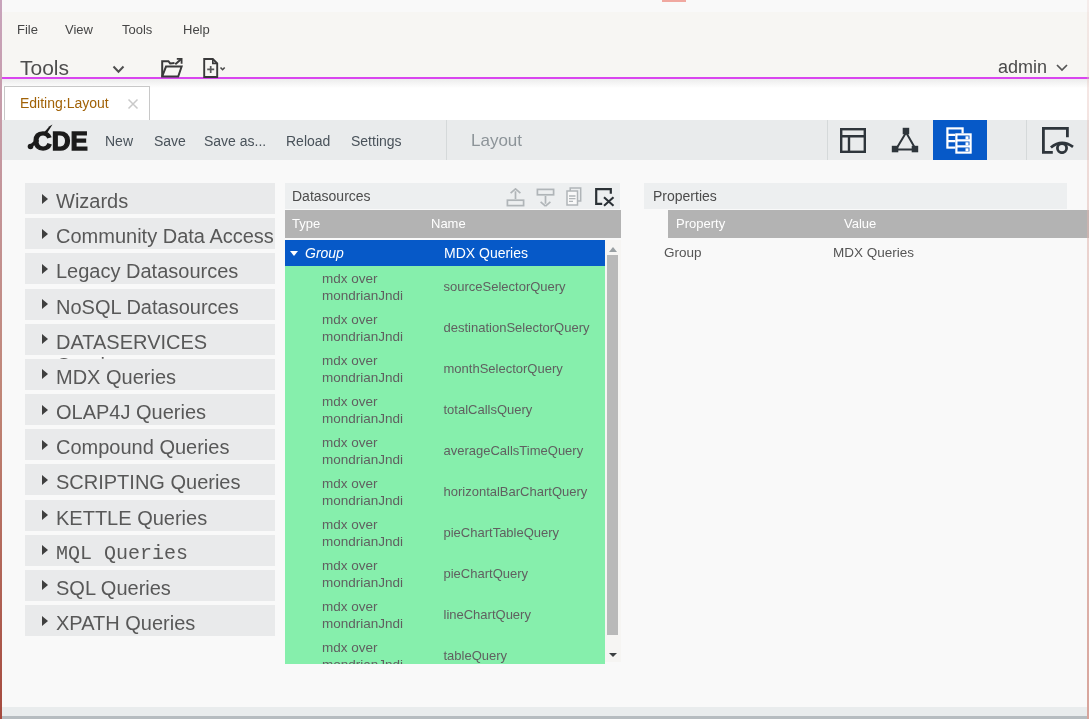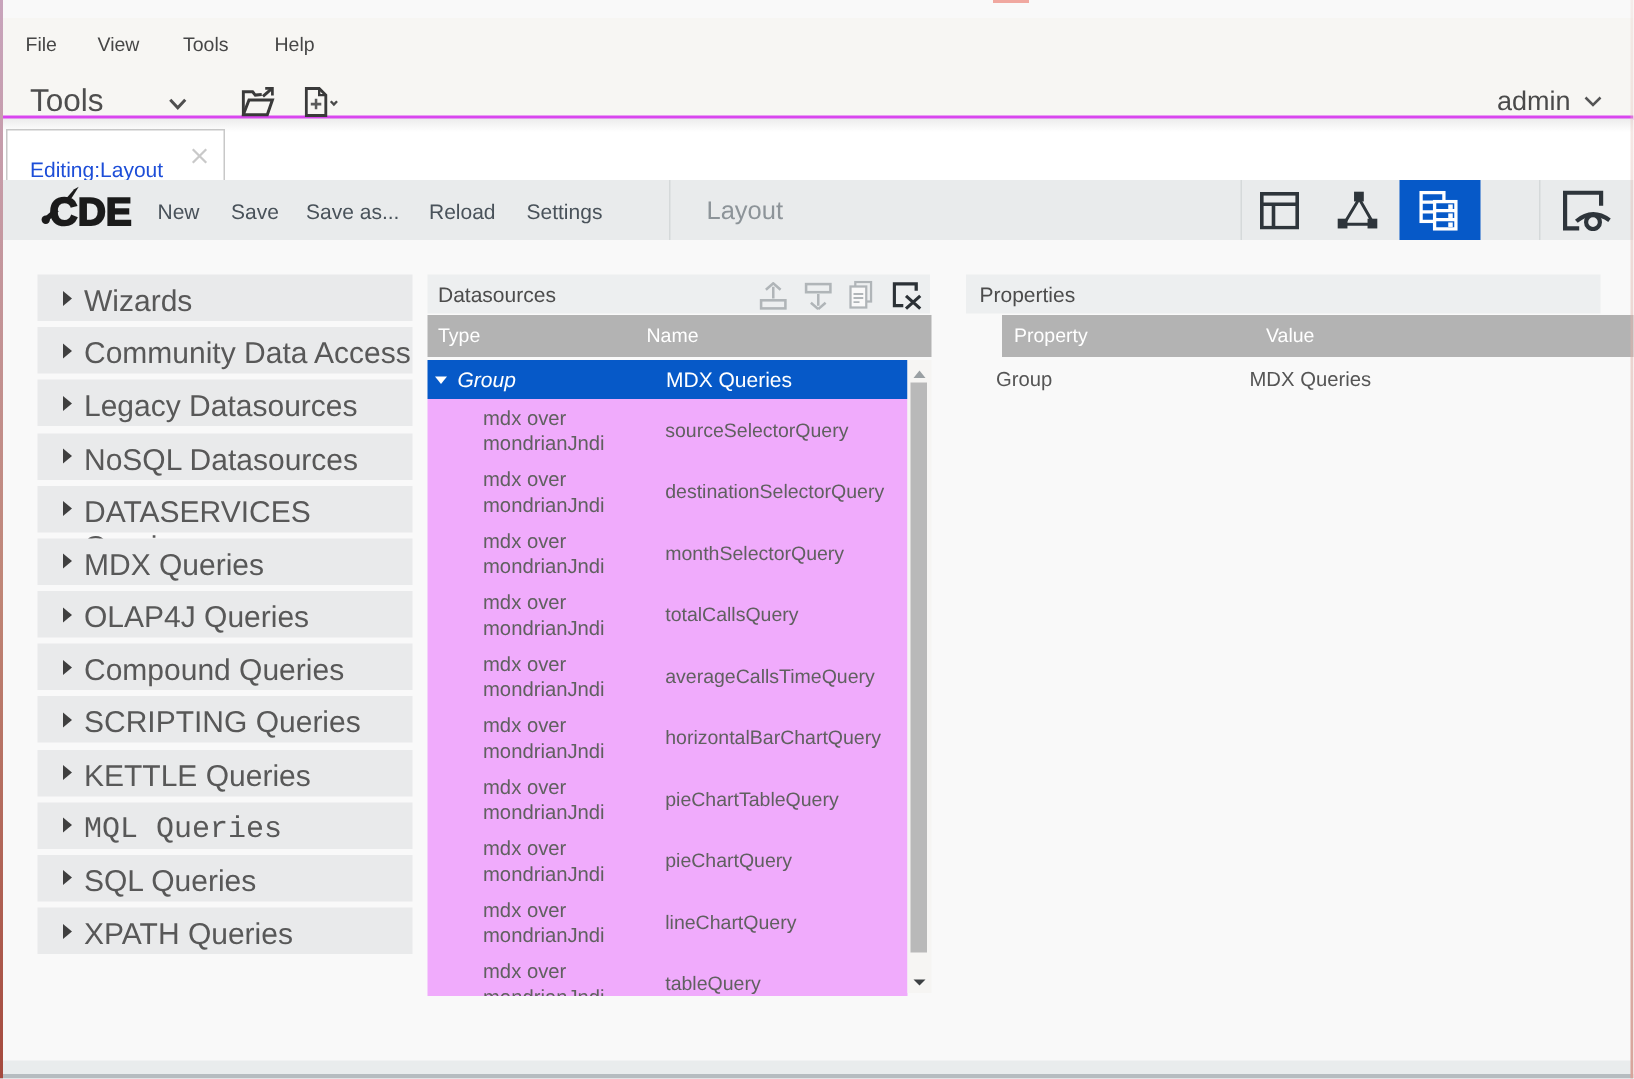--- a/index.html
+++ b/index.html
@@ -9,21 +9,21 @@
 
   
   #header { left:0; top:12px; width:1089px; height:68px; background:#f7f6f3; border-bottom:3px solid #d946ef; }
   .menuitem { position:absolute; top:10px; font-size:13px; color:#464646; }
   #opened { left:20px; top:44px; font-size:21px; color:#4e4e4e; }
   #admin { left:998px; top:45px; font-size:18px; color:#4a4a4a; }
 
   
   #strip { left:0; top:79px; width:1089px; height:41px; background:linear-gradient(#ececec, #ffffff 9px); }
   #tab { left:4px; top:86px; width:146px; height:34px; background:#fff; border:1px solid #c8c8c8; border-bottom:none; }
-  #tab span.t { position:absolute; left:15px; top:18px; font-size:14px; color:#1d4ed8; }
+  #tab span.t { position:absolute; left:15px; top:8px; font-size:14px; color:#a16207; }
 
   
   #toolbar { left:0; top:120px; width:1089px; height:40px; background:#e9ebec; }
   .tmenu { position:absolute; top:13px; font-size:14px; color:#49525a; }
   .vsep { position:absolute; top:0; width:1px; height:40px; background:#d5d9da; }
   #bluebtn { position:absolute; left:933px; top:0; width:54px; height:40px; background:#0659c8; }
 
   
   .accitem { position:absolute; left:25px; width:250px; height:31px; background:#e9eaeb; }
   .accitem .tri { position:absolute; left:17px; top:10.5px; width:0; height:0;
@@ -33,21 +33,21 @@
   
   #dsband { left:285px; top:183px; width:335px; height:26px; background:#edeff0; }
   #dsband .h { position:absolute; left:7px; top:5px; font-size:14px; color:#4c4c4c; }
   #dshead { left:285px; top:210px; width:336px; height:28px; background:#b3b3b3; }
   #dshead span { position:absolute; top:6px; font-size:13px; color:#fff; }
   #bluerow { left:285px; top:240px; width:320px; height:26px; background:#0659c8; }
   #bluerow .tri { position:absolute; left:5px; top:11px; width:0; height:0;
       border-top:5px solid #fff; border-left:4px solid transparent; border-right:4px solid transparent; }
   #bluerow .g { position:absolute; left:20px; top:5px; font-size:14px; font-style:italic; color:#fff; }
   #bluerow .n { position:absolute; left:159px; top:5px; font-size:14px; color:#fff; }
-  #dstable { left:285px; top:266px; width:320px; height:398px; background:#f0abfc; overflow:hidden; }
+  #dstable { left:285px; top:266px; width:320px; height:398px; background:#86efac; overflow:hidden; }
   .dsrow { position:absolute; left:0; width:320px; height:41px; }
   .dsrow .c1 { position:absolute; left:37px; top:4px; width:120px; font-size:13.5px; color:#606060; line-height:17.4px; }
   .dsrow .c2 { position:absolute; left:158.5px; top:13px; font-size:13px; color:#606060; }
 
   
   #sbtrack { left:605px; top:240px; width:16px; height:422px; background:#f6f5f3; }
   #sbthumb { left:607px; top:255px; width:11px; height:380px; background:#b9b9b9; }
   .sbup { position:absolute; left:608.5px; top:247px; width:0; height:0;
       border-bottom:5px solid #9aa0a3; border-left:4.5px solid transparent; border-right:4.5px solid transparent; }
   .sbdn { position:absolute; left:608.5px; top:652.5px; width:0; height:0;

